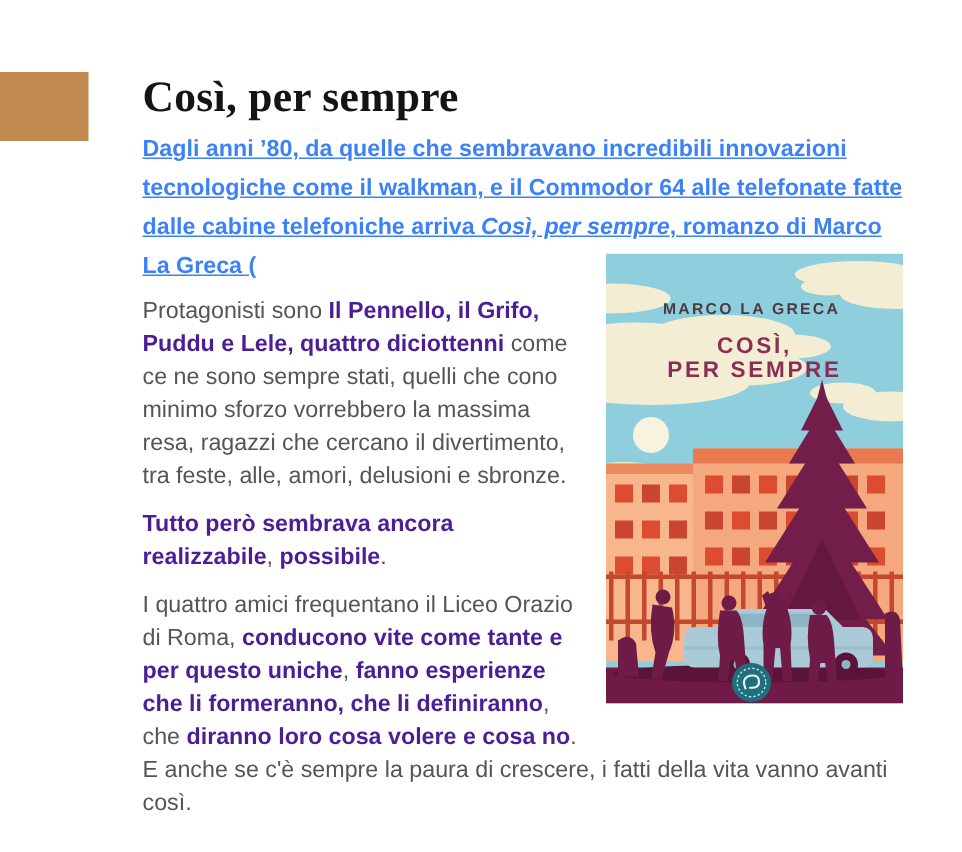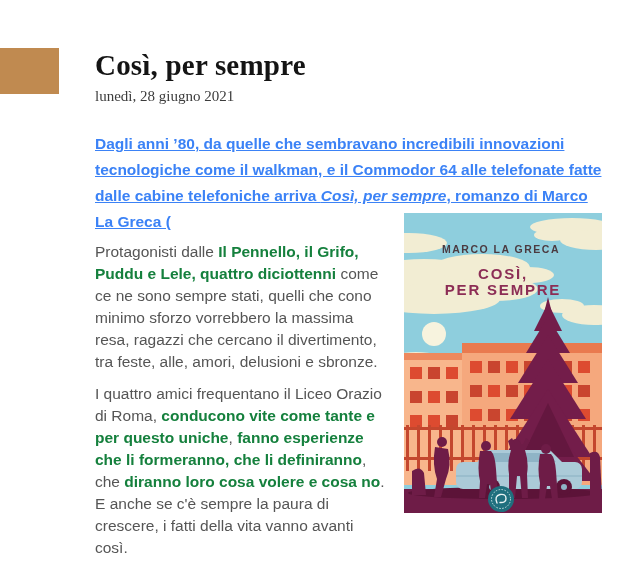--- a/index.html
+++ b/index.html
@@ -13,21 +13,21 @@
     font-family:"Liberation Serif",serif;font-weight:700;font-size:29px;line-height:32px;
     color:#141414;margin:49px 0 6px 0;letter-spacing:0.2px;
   }
   .post-date{
     font-family:"Liberation Serif",serif;font-size:15px;line-height:18px;color:#3c3c3c;margin:0 0 26px 0;
   }
   p{font-size:15.5px;color:#555555;}
   p.p-intro{line-height:26px;margin:0 0 6px 0;font-weight:700;color:#3b82f6;text-decoration:underline;}
   p.p-body{line-height:22px;margin:0 0 10px 0;}
   p.p-body:last-child{margin-bottom:0;}
-  .b{font-weight:700;color:#15803d;}
+  .b{font-weight:700;color:#4c1d95;}
   em.book-title-inline{font-style:italic;font-weight:700;}
   .cover-float{float:right;width:198px;height:300px;margin:4px 0 18px 14px;line-height:0;cursor:pointer;}
   .cover-float svg{display:block;width:198px;height:300px;}
   
   .sky{fill:#8ecedd}.cloud{fill:#f2edd3}.moon{fill:#f7f3de}
   .bld{fill:#f5a87d}.bld2{fill:#f8b68c}.roof{fill:#e97a4f}
   .win{fill:#dd4b30}.win2{fill:#c9452f}
   .fence{fill:#c4472e}
   .tree{fill:#731d4a}.tree2{fill:#64173f}
   .car{fill:#abcad8}.carwin{fill:#8fb4c6}
@@ -36,21 +36,20 @@
   .cover-author{font:700 10.5px "Liberation Sans",sans-serif;letter-spacing:1.5px;fill:#4b3a40;}
   .cover-title{font:700 15px "Liberation Sans",sans-serif;letter-spacing:1.8px;fill:#8c2d55;}
 </style>
 </head>
 <body>
 
 <div class="accent-square"></div>
 
 <main class="content">
   <h1 class="post-title">Così, per sempre</h1>
-  <div class="post-date">lunedì, 28 giugno 2021</div>
 
   <p class="p-intro"><span>Dagli anni ’80, da quelle che sembravano incredibili innovazioni tecnologiche come il walkman, e il Commodor 64 alle telefonate fatte dalle cabine telefoniche arriva </span><em class="book-title-inline">Così, per sempre</em><span>, romanzo di Marco La Greca ( </span><span class="cover-float">
         <svg viewBox="0 0 198 300" xmlns="http://www.w3.org/2000/svg">
       <rect class="sky" x="0" y="0" width="198" height="300"></rect>
       <g class="cloud">
         <ellipse cx="5" cy="30" rx="38" ry="10"></ellipse>
         <ellipse cx="20" cy="62" rx="58" ry="16"></ellipse>
         <ellipse cx="78" cy="54" rx="48" ry="13"></ellipse>
         <ellipse cx="30" cy="86" rx="66" ry="15"></ellipse>
         <ellipse cx="92" cy="76" rx="42" ry="12"></ellipse>
@@ -163,17 +162,18 @@
         <path d="M186 240 q8 -4 10 4 l2 42 h-12 Z"></path>
       </g>
       <g>
         <circle class="logo" cx="97" cy="286" r="13"></circle>
         <circle cx="97" cy="286" r="9.5" fill="none" stroke="#cfe6e6" stroke-width="0.9" stroke-dasharray="1.6 1.4"></circle>
         <path d="M93 290 q-3 -7 3 -8.5 q6 -1 6 4 q0 4.5 -6 4" fill="none" stroke="#eaf4f4" stroke-width="1.4" stroke-linecap="round"></path>
       </g>
     </svg>
       </span></p>
 
-  <p class="p-body"><span>Protagonisti dalle </span><span class="b">Il Pennello, il Grifo, Puddu e Lele, quattro diciottenni</span><span> come ce ne sono sempre stati, quelli che cono minimo sforzo vorrebbero la massima resa, ragazzi che cercano il divertimento, tra feste, alle, amori, delusioni e sbronze.</span></p>
+  <p class="p-body"><span>Protagonisti sono </span><span class="b">Il Pennello, il Grifo, Puddu e Lele, quattro diciottenni</span><span> come ce ne sono sempre stati, quelli che cono minimo sforzo vorrebbero la massima resa, ragazzi che cercano il divertimento, tra feste, alle, amori, delusioni e sbronze.</span></p>
 
+  <p class="p-body"><span class="b">Tutto però sembrava ancora realizzabile</span><span>, </span><span class="b">possibile</span><span>.</span></p>
 
   <p class="p-body"><span> I quattro amici  frequentano il Liceo Orazio di Roma, </span><span class="b">conducono vite come tante e per questo uniche</span><span>, </span><span class="b">fanno esperienze che li formeranno, che li definiranno</span><span>, che </span><span class="b">diranno loro cosa volere e cosa no</span><span>. E anche se c'è sempre la paura di crescere, i fatti della vita vanno avanti così.</span></p>
 </main>
 
 </body></html>

